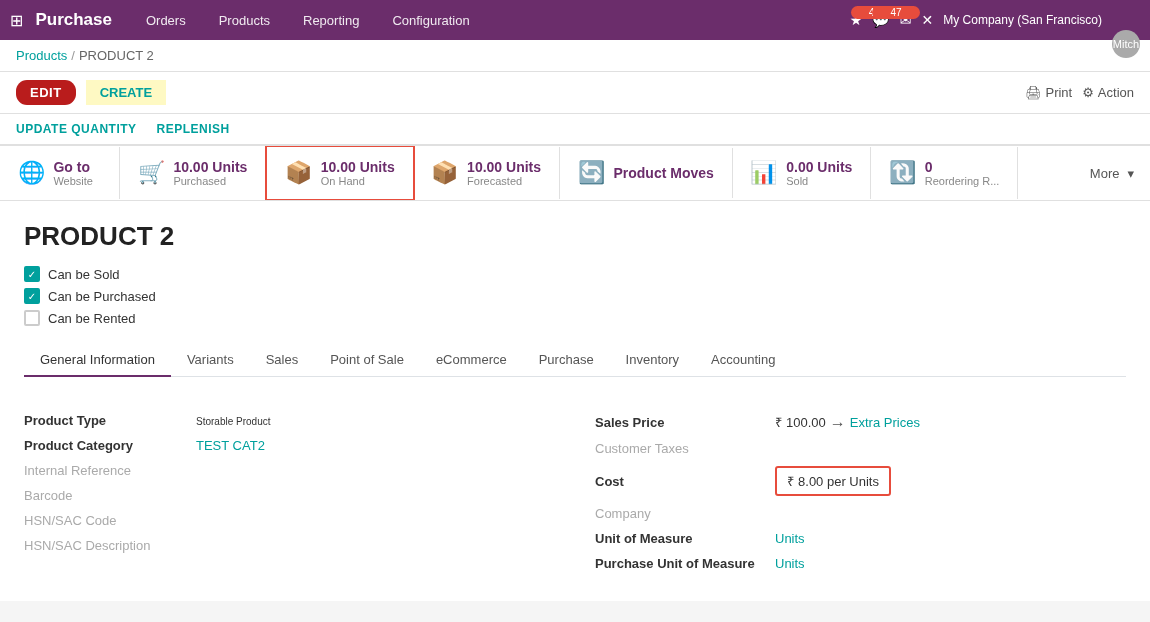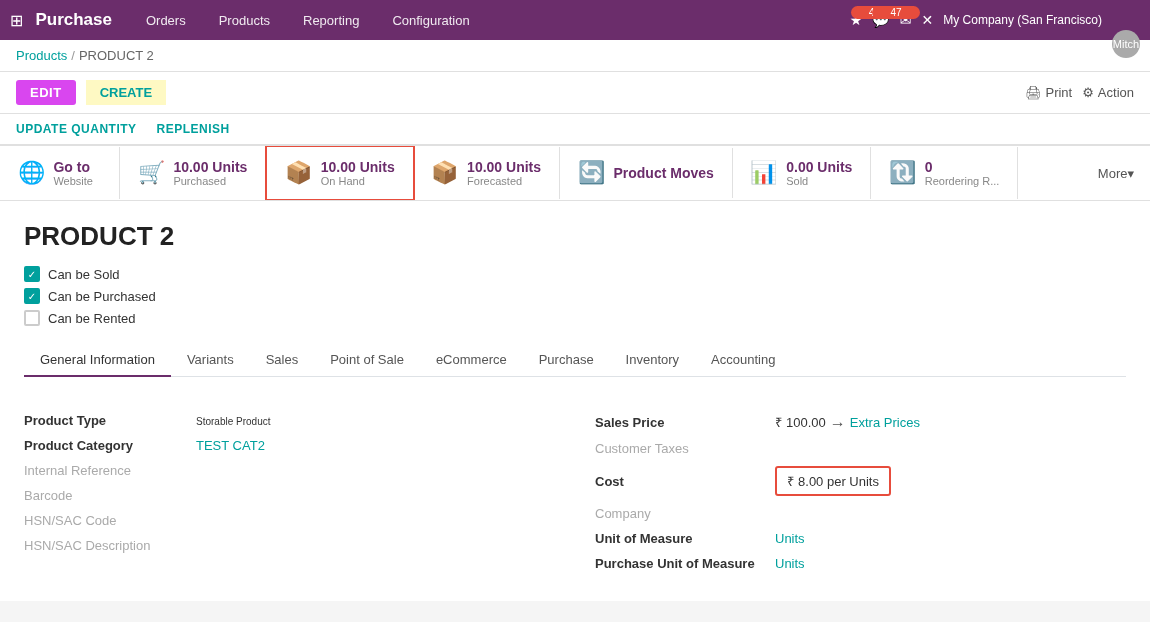--- a/index.html
+++ b/index.html
@@ -49,25 +49,25 @@
     
     .action-bar {
       background: white;
       padding: 8px 16px;
       display: flex;
       align-items: center;
       gap: 10px;
       border-bottom: 1px solid #e0e0e0;
     }
     .btn-edit {
-      background: #d946ef;
+      background: #b91c1c;
       color: white;
       border: none;
       padding: 5px 14px;
-      border-radius: 3px;
+      border-radius: 11px;
       cursor: pointer;
       font-size: 13px;
       font-weight: 600;
       letter-spacing: 0.5px;
     }
     .btn-create {
       background: #fef9c3;
       color: #00a09d;
       border: none;
       padding: 5px 14px;
@@ -121,21 +121,21 @@
       border-right: 1px solid #e0e0e0;
       cursor: pointer;
       white-space: nowrap;
       min-width: 120px;
     }
     .stat-item.active { border: 2px solid #e74c3c; margin: -1px; }
     .stat-icon { font-size: 22px; color: #888; }
     .stat-text { display: flex; flex-direction: column; }
     .stat-value { font-size: 14px; font-weight: 600; color: #6b2d6b; }
     .stat-label { font-size: 11px; color: #888; }
-    .stat-more { margin-left: auto; padding: 12px 16px; color: #555; cursor: pointer; display: flex; align-items: center; gap: 0; }
+    .stat-more { margin-left: auto; padding: 12px 16px; color: #555; cursor: pointer; display: flex; align-items: center; gap: 8px; }
 
     
     .main-content {
       background: white;
       margin: 0;
       padding: 20px 24px;
     }
     .product-title {
       font-size: 26px;
       font-weight: bold;

